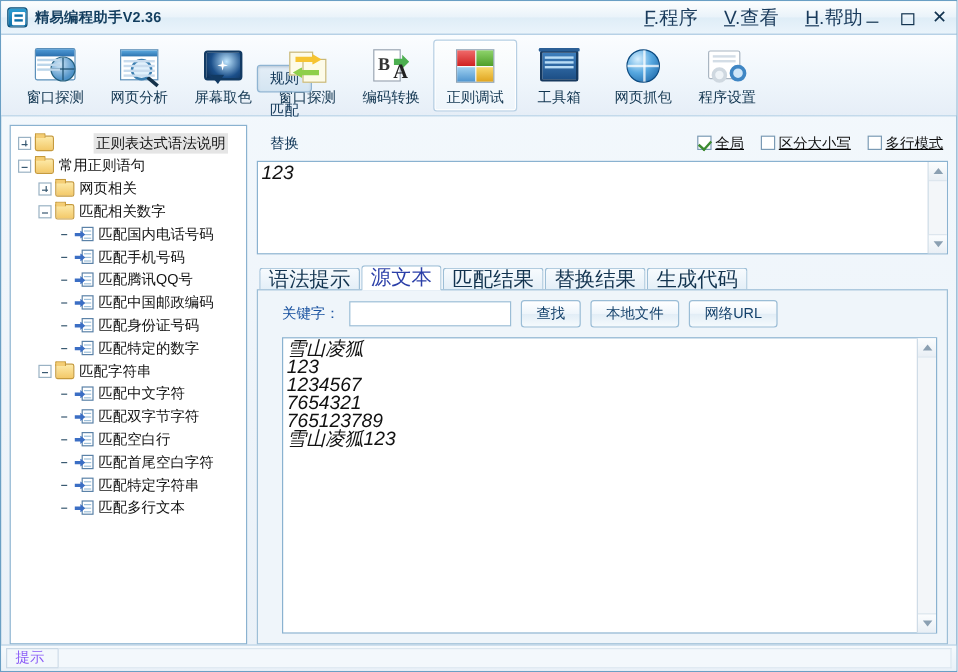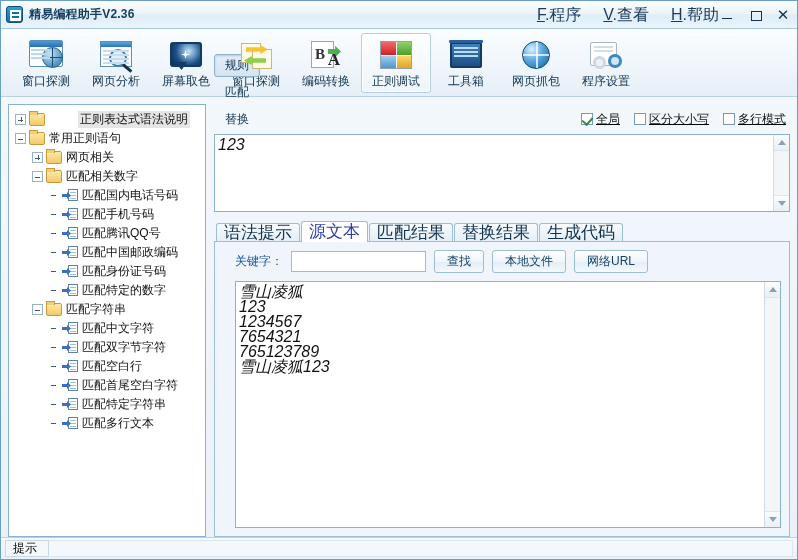--- a/index.html
+++ b/index.html
@@ -415,21 +415,21 @@
     padding: 0 4px;
     flex: 0 0 auto;
   }
   .statuscell {
     height: 17px;
     border: 1px solid #c9d8e5;
     background: #f3f8fc;
     padding: 0 7px;
     font-size: 12px;
     line-height: 15px;
-    color: #000000;
+    color: #8b5cf6;
     min-width: 44px;
   }
   .statusfill {
     flex: 1 1 auto; height: 17px;
     border: 1px solid #dbe6ef; border-left: none;
     background: #f3f8fc;
   }
 </style>
 </head>
 <body>

